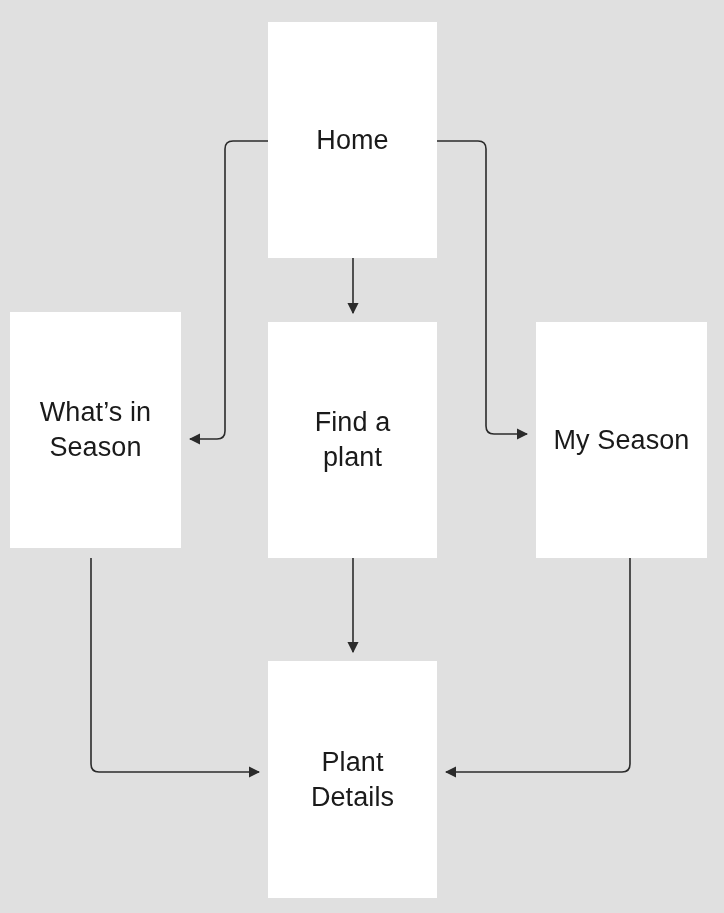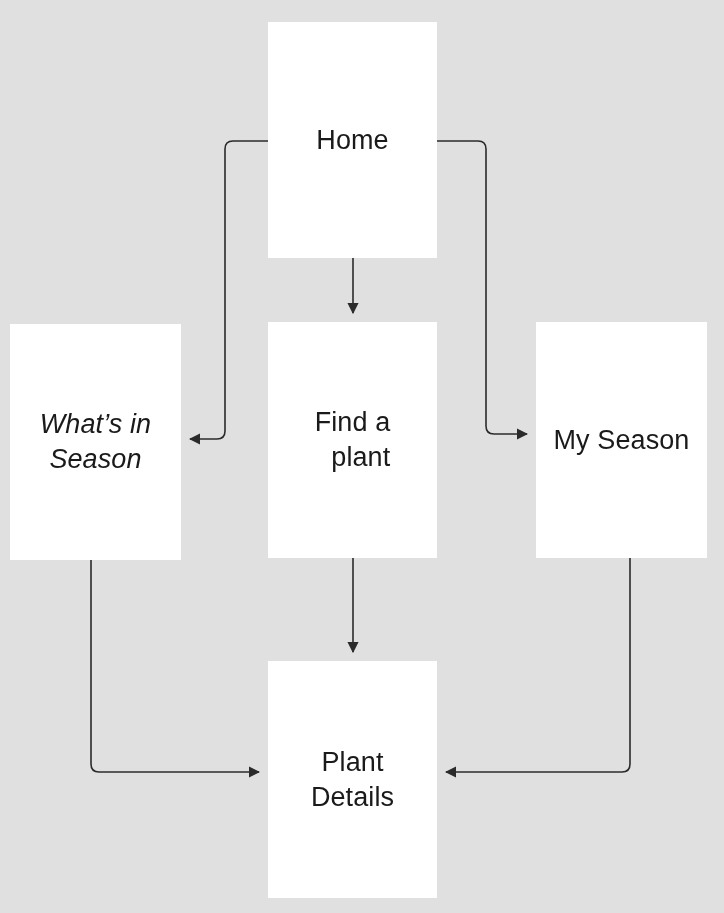--- a/index.html
+++ b/index.html
@@ -40,22 +40,22 @@
   .node-label {
     color: #1a1a1a;
     font-size: 27px;
     line-height: 1.28;
     font-weight: 400;
     letter-spacing: 0.1px;
     white-space: pre-line;
     padding: 0 6px;
   }
   #node-home        { left: 268px; top: 22px;  width: 169px; height: 236px; }
-  #node-season      { left: 10px;  top: 324px; width: 171px; height: 236px; font-style: italic; }
-  #node-find        { left: 268px; top: 322px; width: 169px; height: 236px; text-align: right; }
+  #node-season      { left: 10px;  top: 312px; width: 171px; height: 236px; }
+  #node-find        { left: 268px; top: 322px; width: 169px; height: 236px; }
   #node-myplants    { left: 536px; top: 322px; width: 171px; height: 236px; }
   #node-details     { left: 268px; top: 661px; width: 169px; height: 237px; }
 </style>
 </head>
 <body>
 
 <div id="canvas">
 
   <svg id="edge-layer" viewBox="0 0 724 913" width="724" height="913" xmlns="http://www.w3.org/2000/svg">
     <defs>

